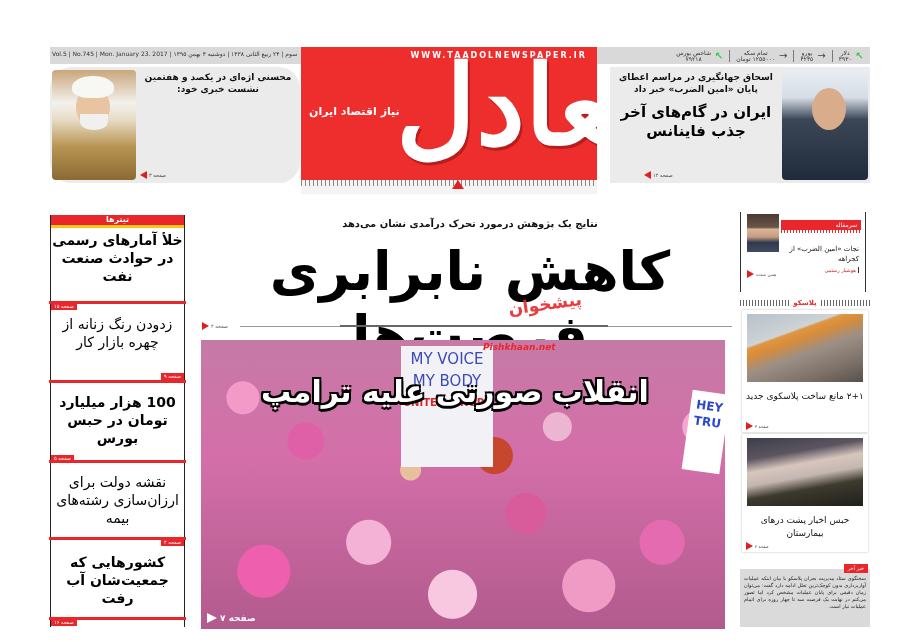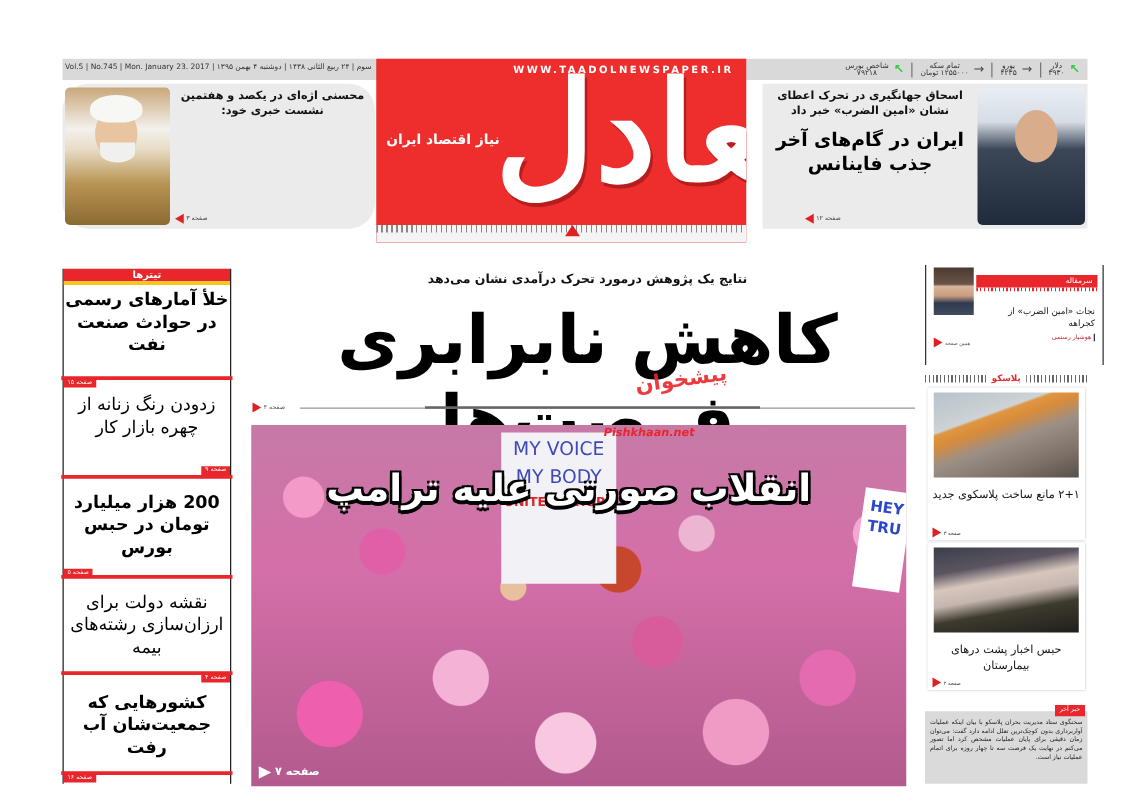--- a/index.html
+++ b/index.html
@@ -80,21 +80,21 @@
       linear-gradient(180deg, #c67aa6 0%, #d46fa9 40%, #b25a8e 100%); }
   .sign1 { position: absolute; top: 6px; left: 200px; width: 92px; height: 121px; background: #f2f2f6; color: #3d49b8; font-size: 15px; text-align: center; line-height: 22px; padding-top: 2px; }
   .sign1 .red { color: #d8262b; font-size: 10px; font-weight: bold; }
   .sign2 { position: absolute; top: 52px; right: 0; width: 38px; height: 80px; background: #fff; color: #2b48c9; font-size: 12px; font-weight: bold; transform: rotate(8deg); text-align: center; line-height: 16px; padding-top: 6px; }
   .photo-headline { position: absolute; top: 6px; left: 0; right: 16px; text-align: center; font-size: 30px; font-weight: bold; color: #fff; direction: rtl; text-shadow: -2px -2px 0 #000, 2px -2px 0 #000, -2px 2px 0 #000, 2px 2px 0 #000, 0 3px 0 #000; letter-spacing: -0.5px; margin-top: 28px; }
   .photo-ref { position: absolute; bottom: 6px; left: 6px; color: #fff; font-size: 9px; font-weight: bold; display: flex; align-items: center; gap: 3px; direction: rtl; }
   .photo-ref .tri.w { border-left-color: #fff; border-top-width: 5px; border-bottom-width: 5px; border-left-width: 10px; }
 
   
   .rightcol { position: absolute; top: 212px; left: 740px; width: 130px; }
-  .editorial { position: absolute; top: 0; left: 0; width: 143px; height: 80px; border-left: 1px solid #333; border-right: 1px solid #333; padding-left: 20px; }
+  .editorial { position: absolute; top: 0; left: 0; width: 126px; height: 80px; border-left: 1px solid #333; border-right: 1px solid #333; padding-left: 20px; }
   .ed-photo { position: absolute; top: 2px; left: 6px; width: 32px; height: 38px; background: linear-gradient(180deg,#4b3a30 0%,#6a5548 35%,#d9b59a 40%,#c89c7e 60%,#2e3a4f 75%,#424b60 100%); }
   .ed-bar { position: absolute; top: 8px; left: 40px; right: 4px; height: 10px; background: #e8262b; color: #fff; font-size: 6px; text-align: right; padding-right: 4px; line-height: 10px; direction: rtl; }
   .ed-bar::after { content:""; position: absolute; left: 0; right: 0; bottom: -3px; height: 3px; background-image: repeating-linear-gradient(90deg,#e8262b 0 1px, transparent 1px 3px); }
   .ed-title { position: absolute; top: 32px; right: 6px; width: 80px; font-size: 7px; line-height: 10px; text-align: right; direction: rtl; }
   .ed-author { position: absolute; top: 55px; right: 6px; font-size: 5px; color: #c0262b; border-right: 1px solid #333; padding-right: 2px; direction: rtl; }
   .ed-ref { position: absolute; top: 58px; left: 6px; font-size: 4px; display: flex; align-items: center; gap: 2px; color: #555; }
   .pl-head { position: absolute; top: 86px; left: 0; width: 130px; height: 10px; font-size: 7px; font-weight: bold; color: #e8262b; text-align: center; line-height: 10px; direction: rtl;
     background-image: repeating-linear-gradient(90deg,#666 0 1px, transparent 1px 3px); background-size: 100% 6px; background-repeat: no-repeat; background-position: 0 2px; }
   .pl-head span { background: #fff; padding: 0 4px; }
   .newscard { position: absolute; left: 2px; width: 126px; background: #fff; box-shadow: 0 0 2px #bbb; }
@@ -152,21 +152,21 @@
     <span>صفحه ۳</span>
     <span class="tri r"></span>
   </div>
 </div>
 
 <div class="leadbox right">
   <div class="photo">
     <div class="head" style="left:30px;top:18px;background:#d9ad8c;"></div>
   </div>
   <div class="lead-text">
-    <div class="lead-kicker">اسحاق جهانگیری در تحرک اعطای نشان «امین الضرب» خبر داد</div>
+    <div class="lead-kicker">اسحاق جهانگیری در مراسم اعطای پایان «امین الضرب» خبر داد</div>
     <div class="lead-title">ایران در گام‌های آخر جذب فاینانس</div>
   </div>
   <div class="pageref" style="left:34px;">
     <span>صفحه ۱۲</span>
     <span class="tri r"></span>
   </div>
 </div>
 
 <div class="leftcol">
   <div class="lc-head">تیترها</div>
@@ -177,21 +177,21 @@
   <div class="lc-sep" style="top:86px;"></div>
   <div class="lc-tag" style="top:88px;left:0;">صفحه ۱۵</div>
 
   <div class="lc-item" style="top:100px;">
     <div class="t">زدودن رنگ زنانه از چهره بازار کار</div>
   </div>
   <div class="lc-sep" style="top:165px;"></div>
   <div class="lc-tag" style="top:158px;right:0;">صفحه ۹</div>
 
   <div class="lc-item" style="top:178px;">
-    <div class="t bold">200 هزار میلیارد تومان در حبس بورس</div>
+    <div class="t bold">100 هزار میلیارد تومان در حبس بورس</div>
   </div>
   <div class="lc-sep" style="top:245px;"></div>
   <div class="lc-tag" style="top:240px;left:0;">صفحه ۵</div>
 
   <div class="lc-item" style="top:258px;">
     <div class="t">نقشه دولت برای ارزان‌سازی رشته‌های بیمه</div>
   </div>
   <div class="lc-sep" style="top:322px;"></div>
   <div class="lc-tag" style="top:324px;right:0;">صفحه ۴</div>
 

